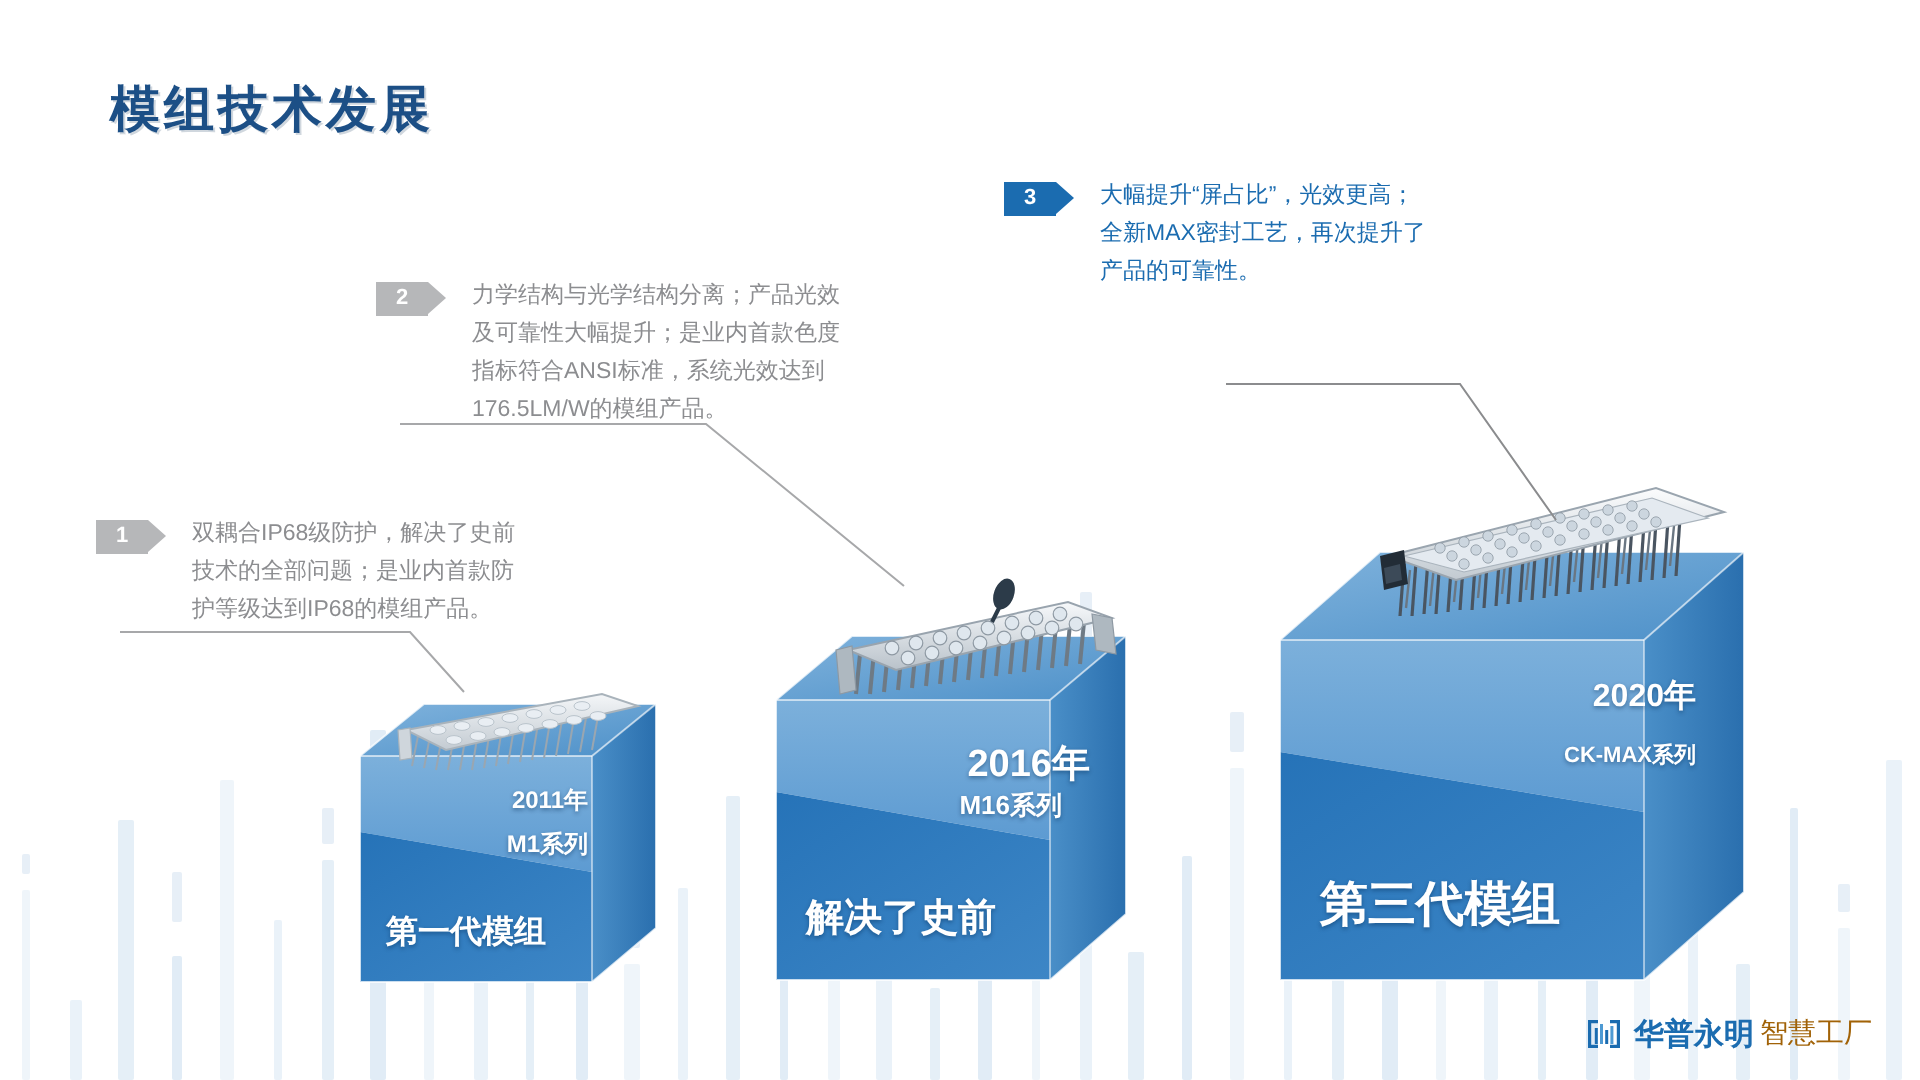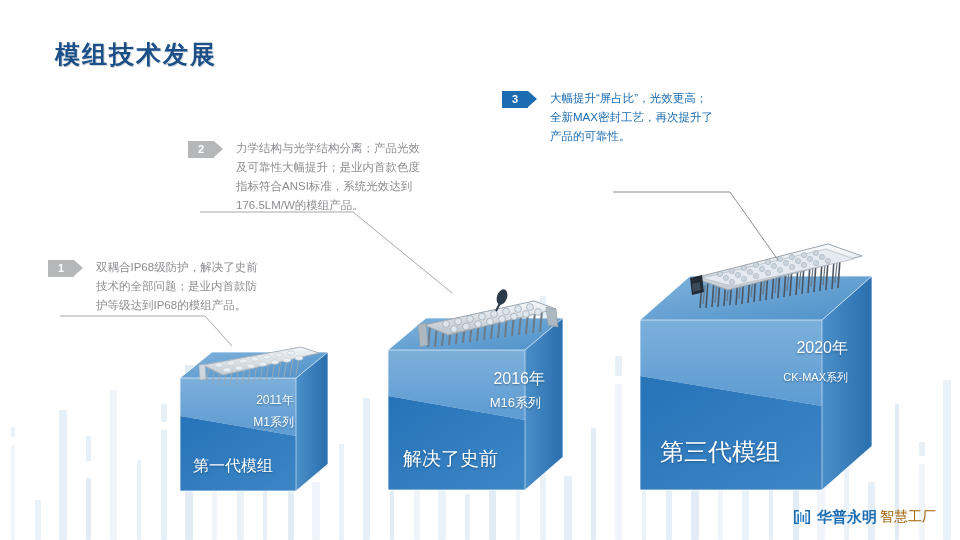--- a/index.html
+++ b/index.html
@@ -111,21 +111,21 @@
 
   
   .cube {
     position: absolute;
     z-index: 10;
   }
   .cube-svg { display: block; }
   .cube-label {
     position: absolute;
     color: #ffffff;
-    font-weight: normal;
+    font-weight: bold;
     text-shadow: 0 1px 2px rgba(0,40,80,.45);
     white-space: nowrap;
   }
 
   
   .module { position: absolute; z-index: 12; }
 
   
   .logo {
     position: absolute;
@@ -312,22 +312,22 @@
       </defs>
       <polygon points="0,32 38,0 175,0 137,32" fill="url(#c2top)"></polygon>
       <polygon points="137,32 175,0 175,139 137,172" fill="url(#c2side)"></polygon>
       <polygon points="0,32 137,32 137,102 0,78" fill="url(#c2up)"></polygon>
       <polygon points="0,78 137,102 137,172 0,172" fill="url(#c2lo)"></polygon>
       <polyline points="0,32 38,0 175,0 175,139 137,172 0,172 0,32" fill="none" stroke="#ffffff" stroke-width="1" opacity=".75"></polyline>
       <line x1="137" y1="32" x2="175" y2="0" stroke="#ffffff" stroke-width="1" opacity=".6"></line>
       <line x1="0" y1="32" x2="137" y2="32" stroke="#ffffff" stroke-width="1" opacity=".6"></line>
       <line x1="137" y1="32" x2="137" y2="172" stroke="#ffffff" stroke-width="1" opacity=".5"></line>
     </svg>
-    <div class="cube-label" style="right:18px; top:51px; font-size:16px;">2016年</div>
-    <div class="cube-label" style="right:22px; top:76px; font-size:13px;">M16系列</div>
+    <div class="cube-label" style="right:18px; top:51px; font-size:19px;">2016年</div>
+    <div class="cube-label" style="right:32px; top:76px; font-size:13px;">M16系列</div>
     <div class="cube-label" style="left:15px; top:128px; font-size:19px;">解决了史前</div>
   </div>
 
   <div class="cube" style="left:640px; top:276px; width:232px; height:219px;">
     <svg class="cube-svg" width="232" height="219" viewBox="0 0 232 219">
       <defs>
         <linearGradient id="c3top" x1="0" y1="0" x2="1" y2="1">
           <stop offset="0%" stop-color="#7fb2dc"></stop>
             <stop offset="100%" stop-color="#4e91c9"></stop>
         </linearGradient>

